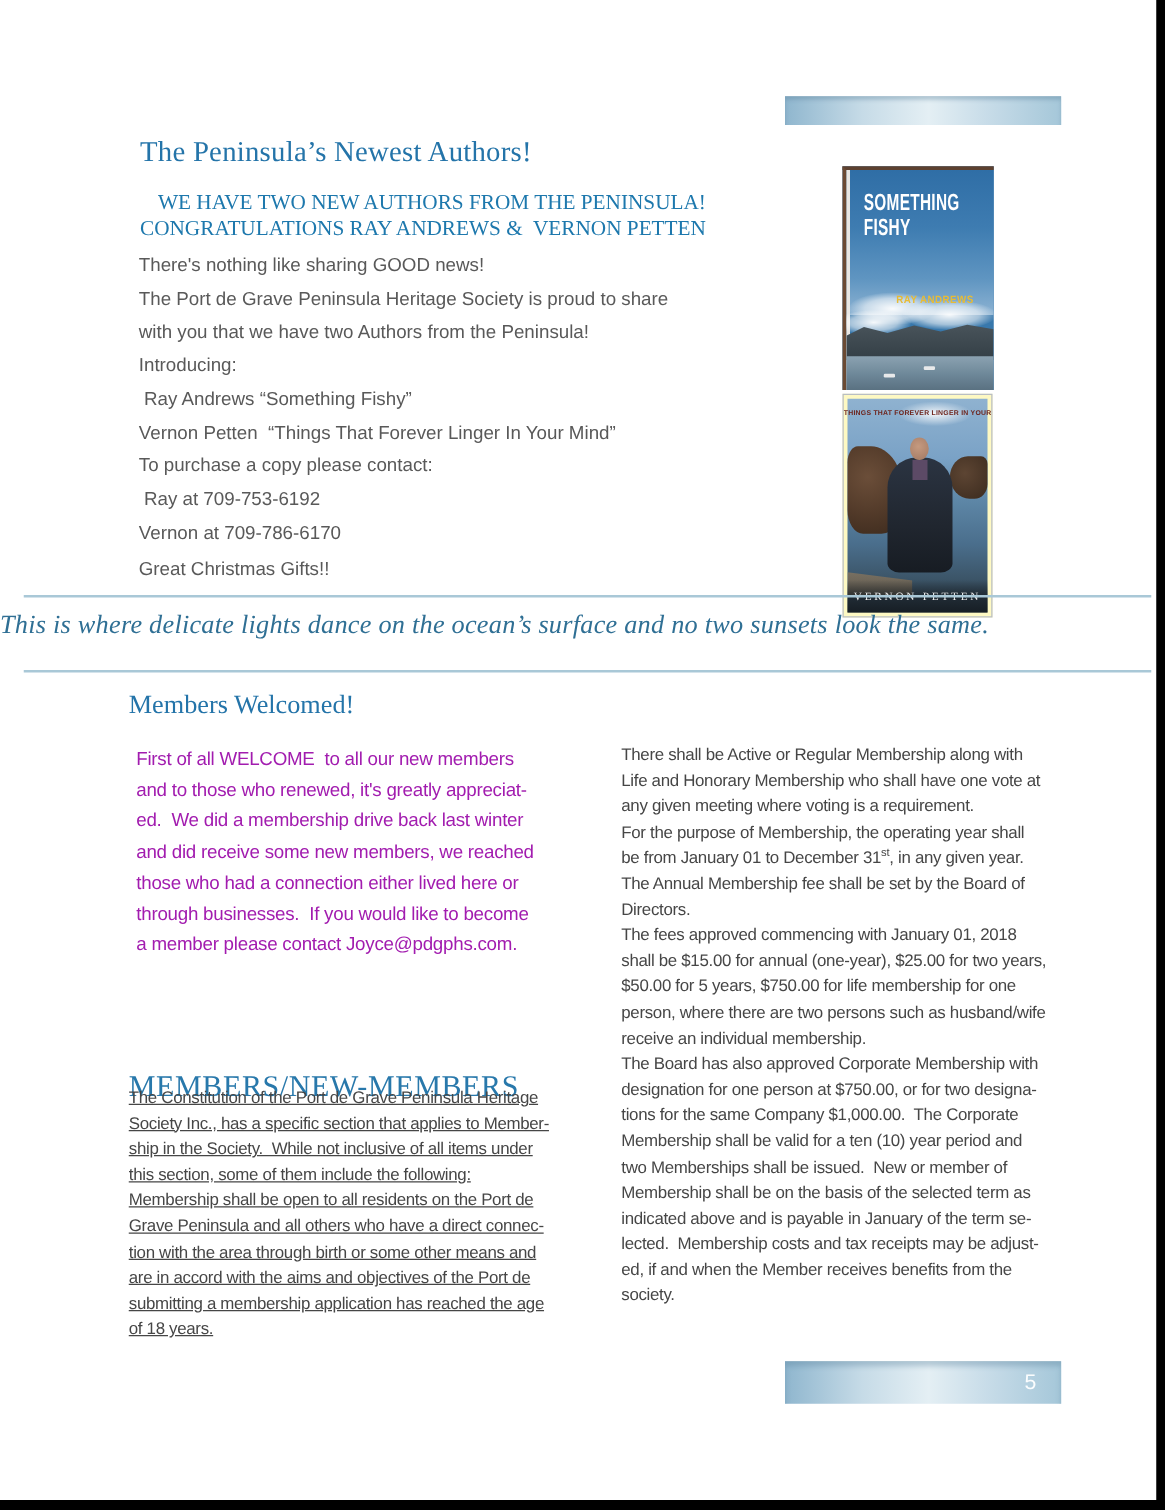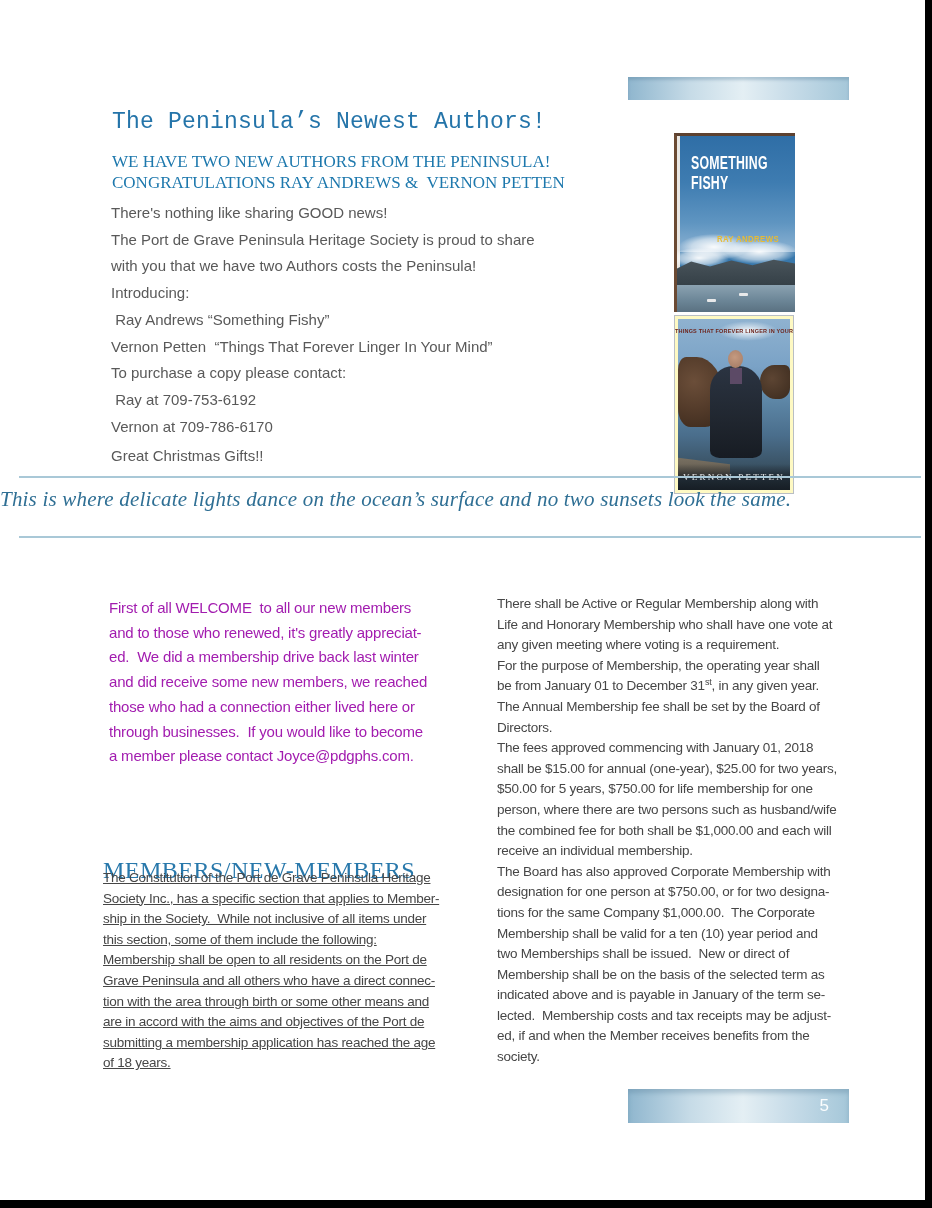--- a/index.html
+++ b/index.html
@@ -15,22 +15,22 @@
   .bar{position:absolute;background:linear-gradient(90deg,#8fb6ce 0%,#c6dbe7 28%,#e4eff4 52%,#c9dde9 72%,#a5c7d9 100%);}
   .bar.top{left:628px;top:77px;width:221px;height:23px;box-shadow:inset 0 3px 3px rgba(90,130,155,.35);}
   .bar.bottom{left:628px;top:1089px;width:221px;height:34px;box-shadow:inset 0 4px 4px rgba(90,130,155,.35);}
   .pagenum{
     position:absolute;right:20px;top:0;height:34px;line-height:34px;
     color:#fbfdfe;font-size:17px;
   }
 
   
   .serif{font-family:"Liberation Serif","DejaVu Serif",serif;}
-  .title{position:absolute;left:112px;top:109px;font-size:23px;color:#2474a9;letter-spacing:.2px;font-family:Liberation Mono, monospace;}
-  .subtitle{position:absolute;left:112px;top:151px;font-size:17px;line-height:21px;color:#1d78ad;white-space:pre;}
+  .title{position:absolute;left:112px;top:109px;font-size:23px;color:#2474a9;letter-spacing:.2px;}
+  .subtitle{position:absolute;left:112px;top:151px;font-size:17px;line-height:21px;color:#1d78ad;white-space:pre;text-align:right;}
   .members-heading{position:absolute;left:103px;top:551px;font-size:21px;color:#2474a9;}
   .members-subheading{position:absolute;left:103px;top:817px;font-size:24px;color:#2878ab;letter-spacing:.5px;margin-top:40px;}
 
   
   .lines{position:absolute;}
   .tline{white-space:pre;}
   .article-body{left:111px;top:200px;font-size:15px;color:#595959;}
   .article-body .tline{line-height:26.7px;}
   .gifts{position:absolute;left:111px;top:447px;font-size:15px;color:#595959;white-space:pre;}
   .intro{left:109px;top:596px;font-size:15px;color:#a21caf;letter-spacing:-.2px;}
@@ -121,21 +121,21 @@
 
 <div class="page">
 
   <div class="bar top"></div>
 
   <div class="title serif">The Peninsula’s Newest Authors!</div>
   <div class="subtitle serif"><span>WE HAVE TWO NEW AUTHORS FROM THE PENINSULA!</span><br><span>CONGRATULATIONS RAY ANDREWS &amp;  VERNON PETTEN</span></div>
   <div class="lines article-body">
       <div class="tline">There's nothing like sharing GOOD news!</div>
       <div class="tline">The Port de Grave Peninsula Heritage Society is proud to share</div>
-      <div class="tline">with you that we have two Authors costs the Peninsula!</div>
+      <div class="tline">with you that we have two Authors from the Peninsula!</div>
       <div class="tline">Introducing:</div>
       <div class="tline"> Ray Andrews “Something Fishy”</div>
       <div class="tline">Vernon Petten  “Things That Forever Linger In Your Mind”</div>
       <div class="tline">To purchase a copy please contact:</div>
       <div class="tline"> Ray at 709-753-6192</div>
       <div class="tline">Vernon at 709-786-6170</div>
     </div>
   <div class="gifts">Great Christmas Gifts!!</div>
 
   <div class="book book1">
@@ -164,20 +164,21 @@
     <div class="b2-toptitle">THINGS THAT FOREVER LINGER IN YOUR MIND</div>
     <div class="b2-nameband">
       <span class="b2-name">VERNON PETTEN</span>
     </div>
   </div>
 
   <div class="rule r1"></div>
   <div class="quote serif">This is where delicate lights dance on the ocean’s surface and no two sunsets look the same.</div>
   <div class="rule r2"></div>
 
+  <div class="members-heading serif">Members Welcomed!</div>
   <div class="lines intro">
       <div class="tline">First of all WELCOME  to all our new members</div>
       <div class="tline">and to those who renewed, it's greatly appreciat-</div>
       <div class="tline">ed.  We did a membership drive back last winter</div>
       <div class="tline">and did receive some new members, we reached</div>
       <div class="tline">those who had a connection either lived here or</div>
       <div class="tline">through businesses.  If you would like to become</div>
       <div class="tline">a member please contact Joyce@pdgphs.com.</div>
     </div>
 
@@ -200,27 +201,26 @@
       <div class="tline">Life and Honorary Membership who shall have one vote at</div>
       <div class="tline">any given meeting where voting is a requirement.</div>
       <div class="tline">For the purpose of Membership, the operating year shall</div>
       <div class="tline"><span>be from January 01 to December 31</span><sup>st</sup><span>, in any given year.</span></div>
       <div class="tline">The Annual Membership fee shall be set by the Board of</div>
       <div class="tline">Directors.</div>
       <div class="tline">The fees approved commencing with January 01, 2018</div>
       <div class="tline">shall be $15.00 for annual (one-year), $25.00 for two years,</div>
       <div class="tline">$50.00 for 5 years, $750.00 for life membership for one</div>
       <div class="tline">person, where there are two persons such as husband/wife</div>
-      <div class="tline">the combined fee for both shall be $1,000.00 and each will</div>
       <div class="tline">receive an individual membership.</div>
       <div class="tline">The Board has also approved Corporate Membership with</div>
       <div class="tline">designation for one person at $750.00, or for two designa-</div>
       <div class="tline">tions for the same Company $1,000.00.  The Corporate</div>
       <div class="tline">Membership shall be valid for a ten (10) year period and</div>
-      <div class="tline">two Memberships shall be issued.  New or direct of</div>
+      <div class="tline">two Memberships shall be issued.  New or member of</div>
       <div class="tline">Membership shall be on the basis of the selected term as</div>
       <div class="tline">indicated above and is payable in January of the term se-</div>
       <div class="tline">lected.  Membership costs and tax receipts may be adjust-</div>
       <div class="tline">ed, if and when the Member receives benefits from the</div>
       <div class="tline">society.</div>
     </div>
 
   <div class="bar bottom">
     <div class="pagenum">5</div>
   </div>

